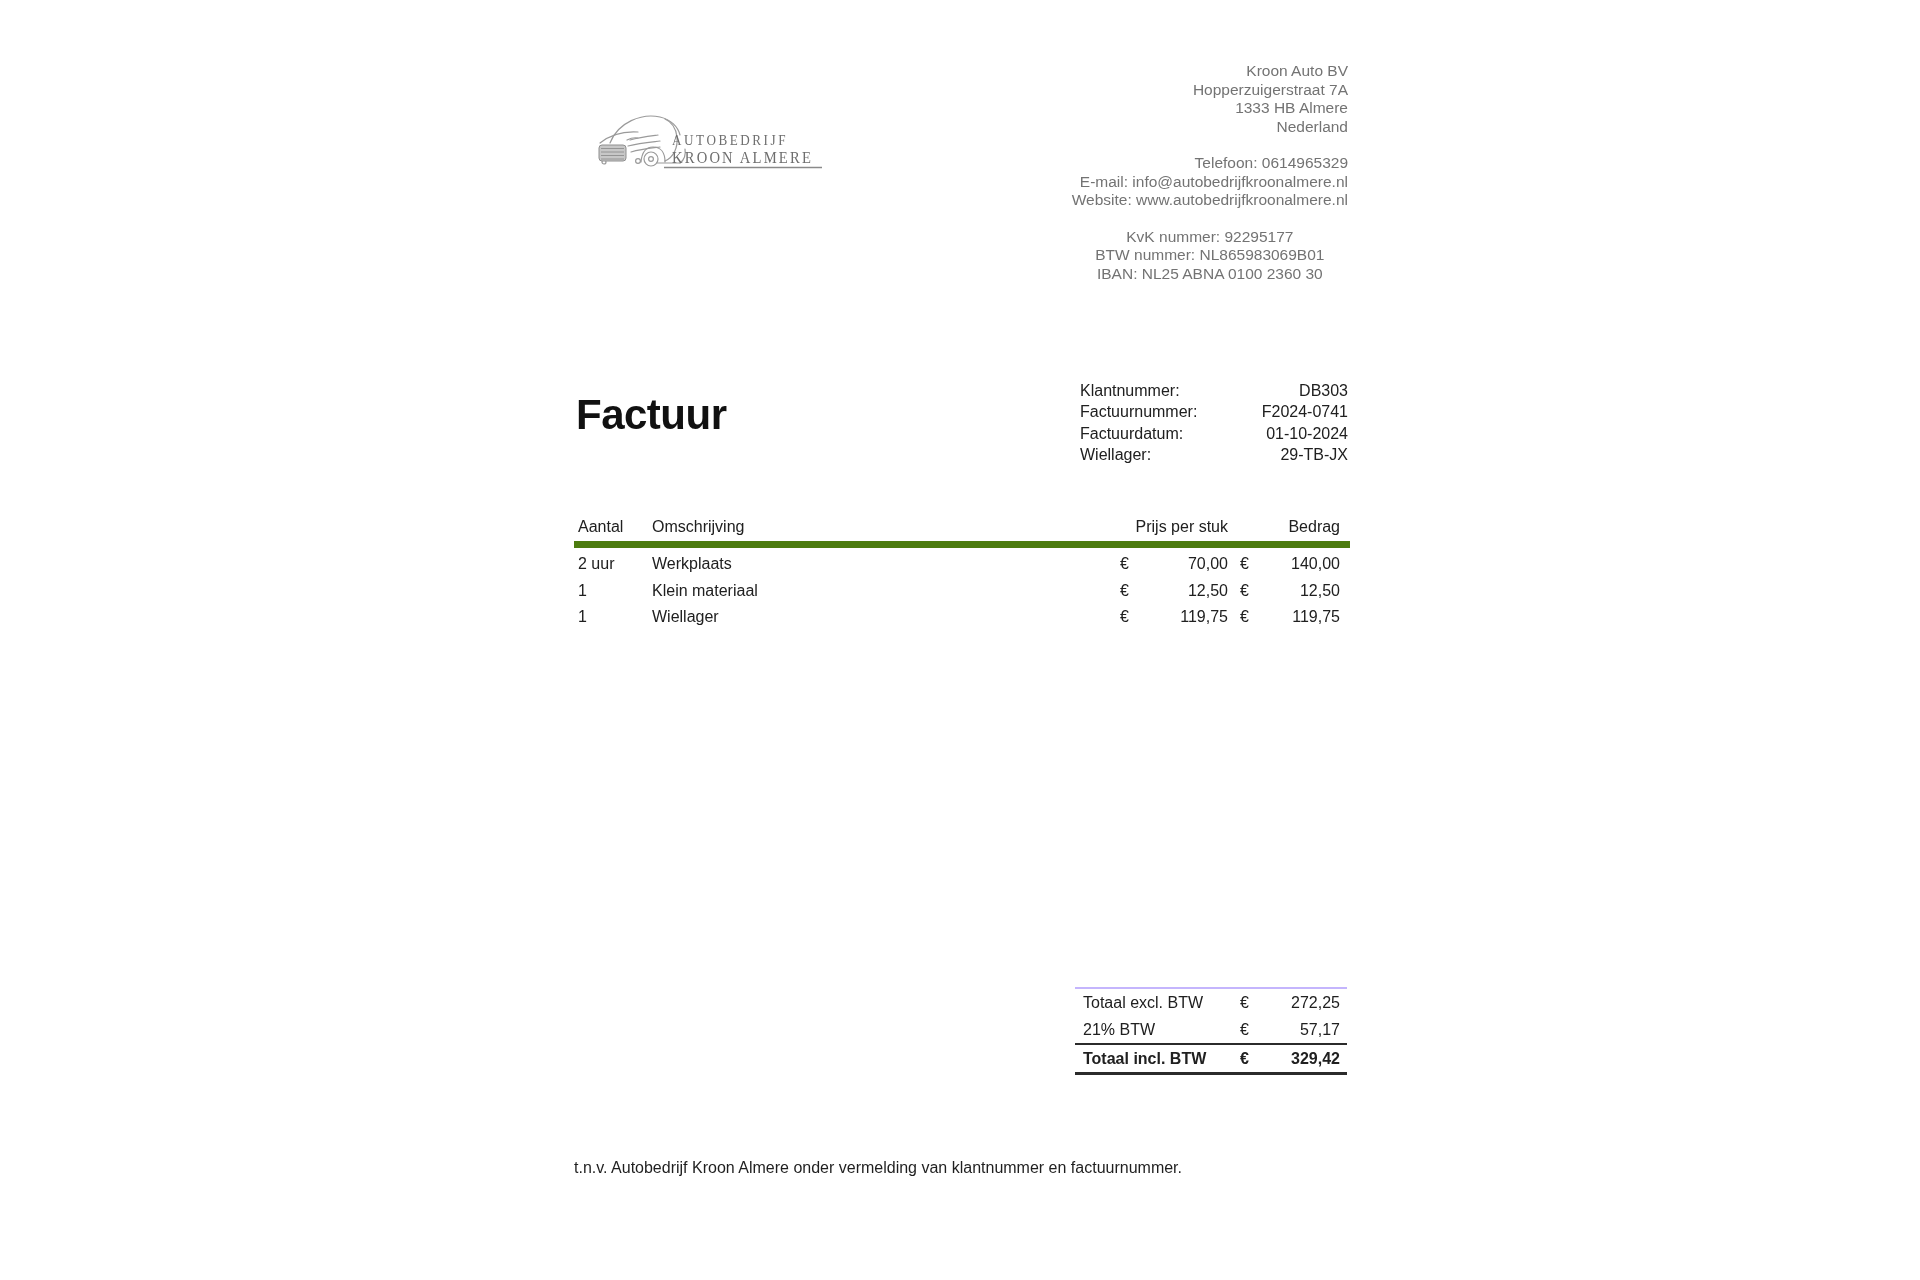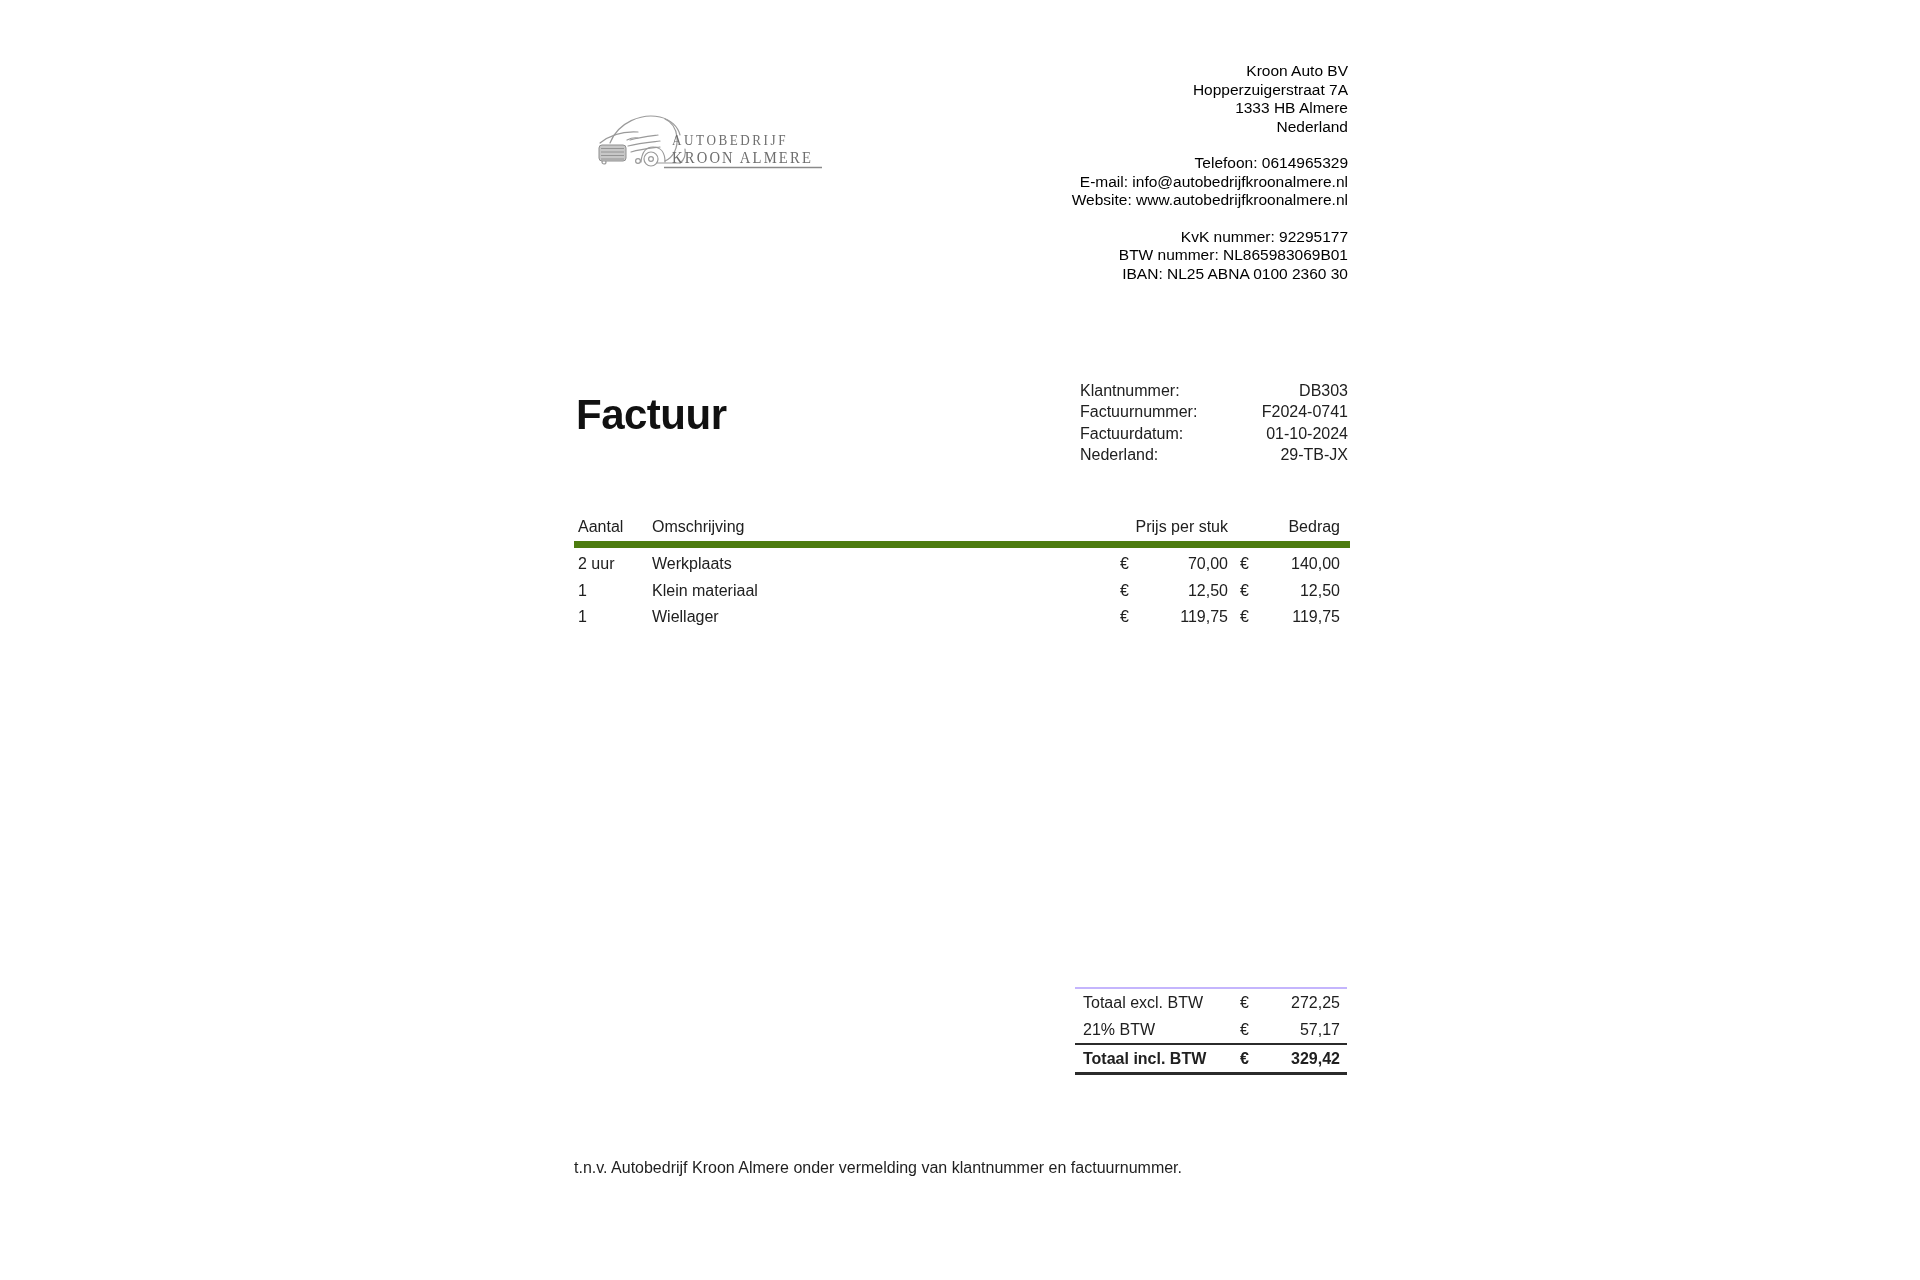--- a/index.html
+++ b/index.html
@@ -26,24 +26,24 @@
   .logo text {
     font-family:"Liberation Serif", serif;
     fill:#6e6e6e;
   }
 
   
   .company {
     position:absolute; top:62px; right:2px;
     text-align:right;
     font-size:15.5px; line-height:18.5px;
-    color:#000000;
+    color:#737373;
   }
   .company .grp { margin-bottom:18px; }
-  .company .grp:last-child { margin-bottom:0; }
+  .company .grp:last-child { margin-bottom:0;text-align:center; }
 
   
   .title {
     position:absolute; left:2px; top:394px;
     font-size:42px; font-weight:bold; letter-spacing:-0.5px;
     line-height:1; color:#111;
   }
 
   
   .meta {
@@ -182,21 +182,21 @@
       </div>
       <div class="mrow">
         <span class="mlabel">Factuurnummer:</span>
         <span class="mval">F2024-0741</span>
       </div>
       <div class="mrow">
         <span class="mlabel">Factuurdatum:</span>
         <span class="mval">01-10-2024</span>
       </div>
       <div class="mrow">
-        <span class="mlabel">Nederland:</span>
+        <span class="mlabel">Wiellager:</span>
         <span class="mval">29-TB-JX</span>
       </div>
     </div>
 
     <div class="items">
       <div class="items-header">
         <span class="h-aantal">Aantal</span>
         <span class="h-omschrijving">Omschrijving</span>
         <span class="h-prijs">Prijs per stuk</span>
         <span class="h-bedrag">Bedrag</span>

